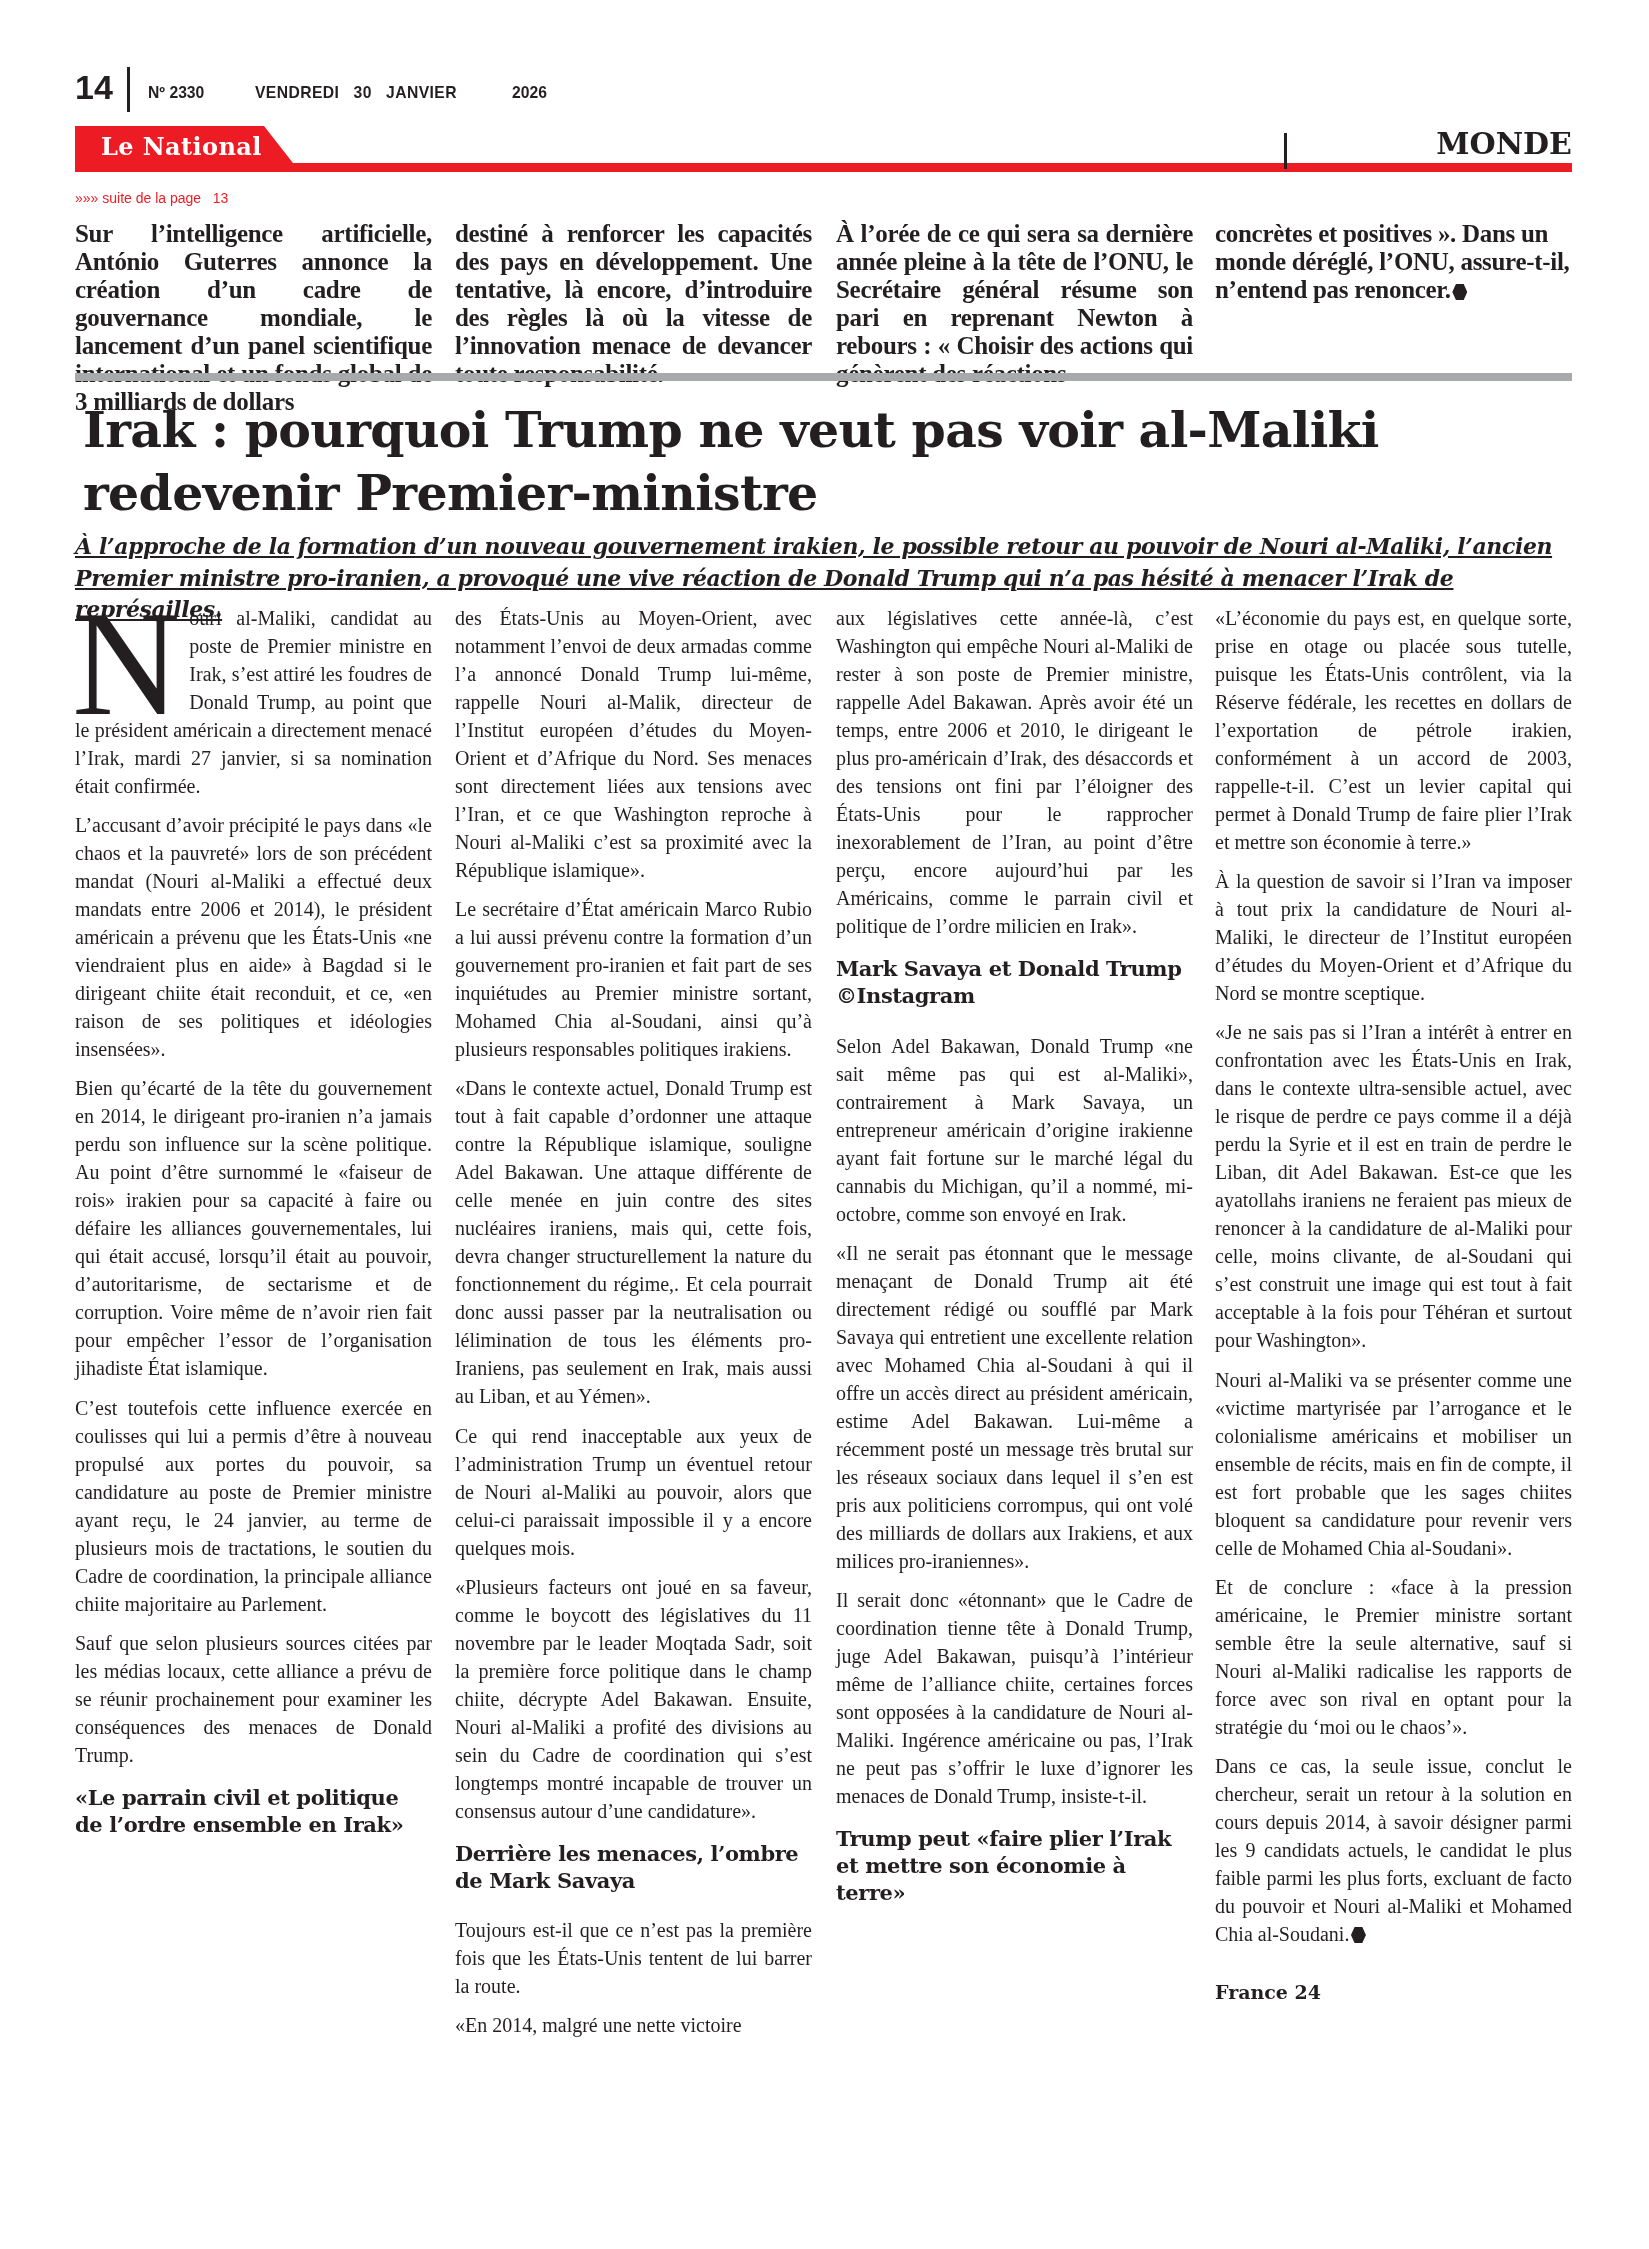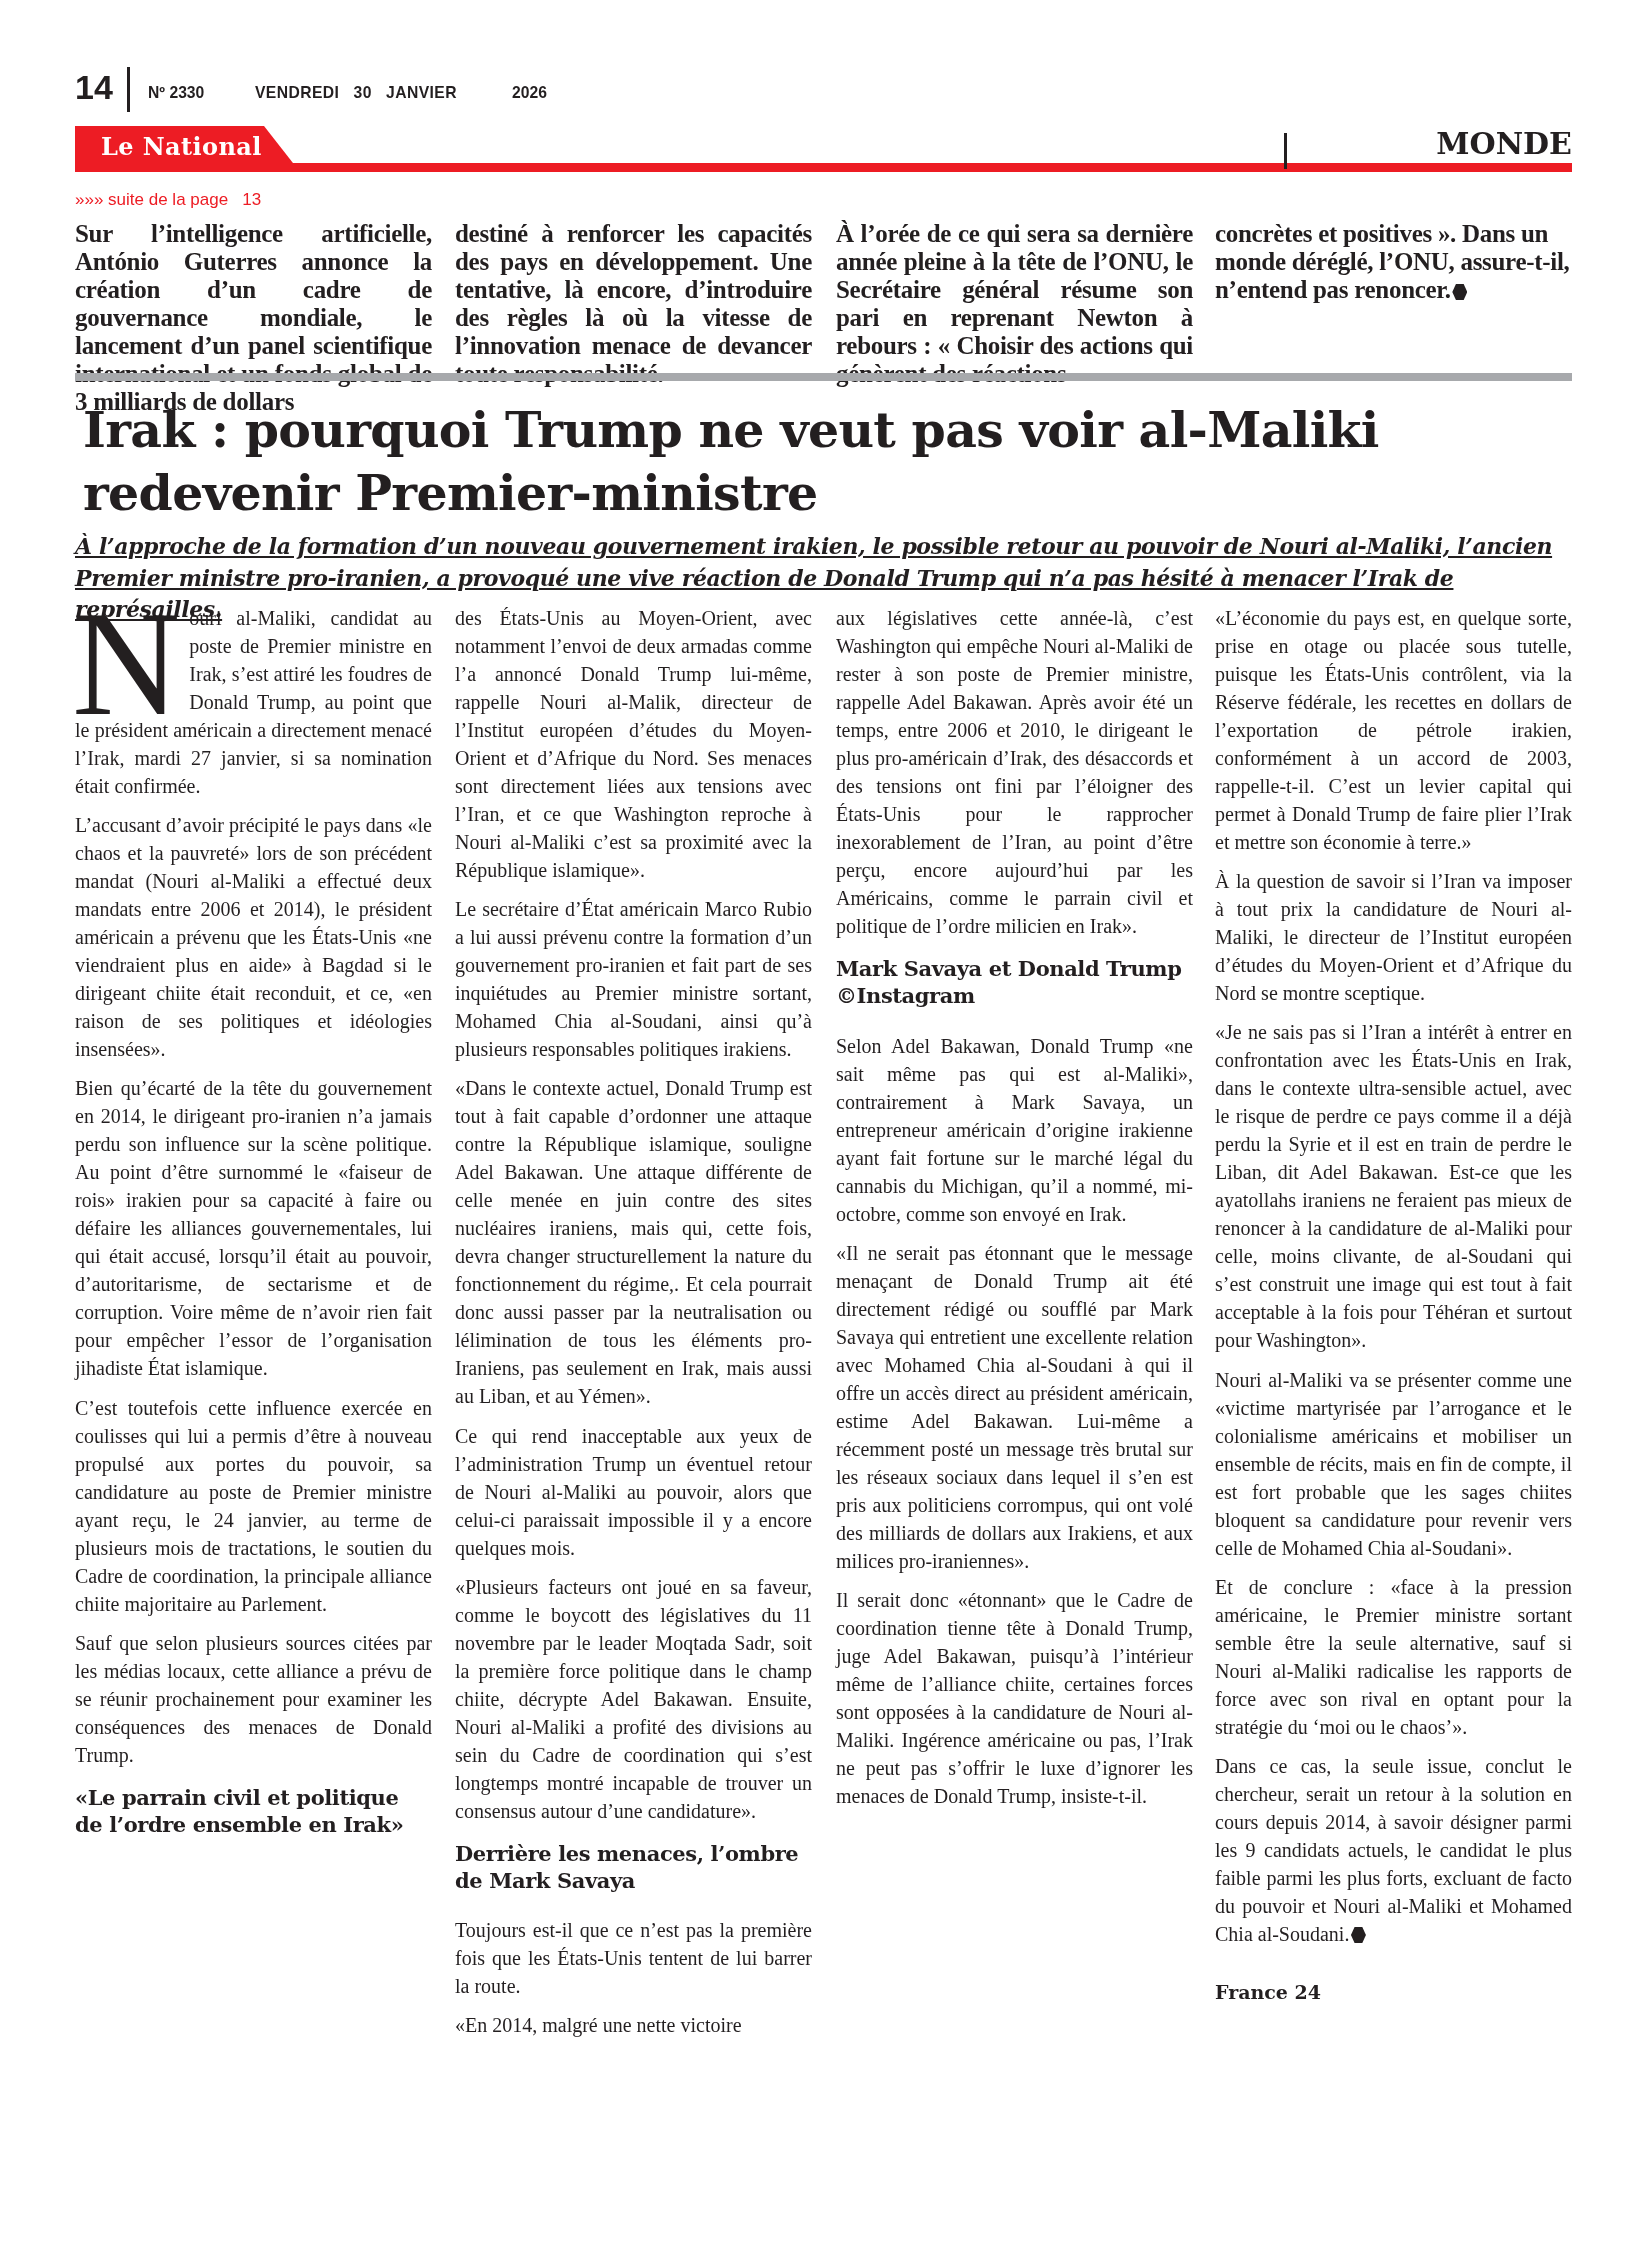--- a/index.html
+++ b/index.html
@@ -9,21 +9,21 @@
   #pagenum { left:75px; top:69px; font-family:"Liberation Sans","DejaVu Sans",sans-serif; font-weight:bold; font-size:34px; line-height:37px; color:#231f20; }
   #pagebar { left:127px; top:67px; width:3px; height:45px; background:#231f20; }
   #issue { left:148px; top:84px; font-family:"Liberation Sans","DejaVu Sans",sans-serif; font-weight:bold; font-size:15.7px; color:#231f20; }
   #dayname { left:255px; top:84px; font-family:"Liberation Sans","DejaVu Sans",sans-serif; font-weight:bold; font-size:15.7px; color:#231f20; letter-spacing:0.4px; }
   #year { left:512px; top:84px; font-family:"Liberation Sans","DejaVu Sans",sans-serif; font-weight:bold; font-size:15.7px; color:#231f20; }
   #redline { left:75px; top:163px; width:1497px; height:9px; background:#ed1c24; }
   #redtab { left:75px; top:126px; width:225px; height:46px; background:#ed1c24; clip-path:polygon(0 0, 84% 0, 100% 100%, 0 100%); }
   #brand { left:101px; top:132px; font-family:"DejaVu Serif","Liberation Serif",serif; font-weight:bold; font-size:24px; color:#ffffff; letter-spacing:0.4px; }
   #sectionbar { left:1284px; top:133px; width:3px; height:36px; background:#231f20; }
   #section { left:1425px; top:126px; width:147px; text-align:right; font-family:"DejaVu Serif","Liberation Serif",serif; font-weight:bold; font-size:30px; line-height:36px; color:#231f20; }
-  #suite { left:75px; top:190px; font-family:"Liberation Sans","DejaVu Sans",sans-serif; font-size:17px; color:#ed1c24; }
+  #suite { left:75px; top:190px; font-family:"Liberation Sans","DejaVu Sans",sans-serif; font-size:14px; color:#ed1c24; }
   
   .topcol { position:absolute; top:220px; width:357px; font-size:25px; line-height:28px; text-align:justify; font-family:"Liberation Serif","DejaVu Serif",serif; letter-spacing:-0.3px;font-weight:bold; }
   #grayrule { left:75px; top:373px; width:1497px; height:8.2px; background:#a7a9ac; }
   
   #headline { left:75px; top:391px; width:1500px; font-family:"DejaVu Serif","Liberation Serif",serif; font-weight:bold; font-size:49px; line-height:63px; color:#231f20; letter-spacing:-0.7px; }
   #lede { left:75px; top:531px; width:1500px; font-family:"DejaVu Serif","Liberation Serif",serif; font-weight:bold; font-style:italic; font-size:22px; line-height:31.5px; color:#231f20; letter-spacing:-0.4px;text-decoration:underline; }
   
   .col { position:absolute; top:604px; width:357px; font-size:20px; line-height:28px; text-align:justify; font-family:"Liberation Serif","DejaVu Serif",serif; }
   .col p { margin:0 0 11.2px 0; }
   .col h3 { margin:15px 0 22.5px 0; font-family:"DejaVu Serif","Liberation Serif",serif; font-weight:bold; font-size:21px; line-height:27px; text-align:left; letter-spacing:-0.4px; }
@@ -77,20 +77,21 @@
   <p>Toujours est-il que ce n’est pas la première fois que les États-Unis tentent de lui barrer la route.</p>
   <p>«En 2014, malgré une nette victoire</p>
 </div>
 
 <div class="col" style="left:836px;">
   <p>aux législatives cette année-là, c’est Washington qui empêche Nouri al-Maliki de rester à son poste de Premier ministre, rappelle Adel Bakawan. Après avoir été un temps, entre 2006 et 2010, le dirigeant le plus pro-américain d’Irak, des désaccords et des tensions ont fini par l’éloigner des États-Unis pour le rapprocher inexorablement de l’Iran, au point d’être perçu, encore aujourd’hui par les Américains, comme le parrain civil et politique de l’ordre milicien en Irak».</p>
   <h3>Mark Savaya et Donald Trump ©Instagram</h3>
   <p>Selon Adel Bakawan, Donald Trump «ne sait même pas qui est al-Maliki», contrairement à Mark Savaya, un entrepreneur américain d’origine irakienne ayant fait fortune sur le marché légal du cannabis du Michigan, qu’il a nommé, mi-octobre, comme son envoyé en Irak.</p>
   <p>«Il ne serait pas étonnant que le message menaçant de Donald Trump ait été directement rédigé ou soufflé par Mark Savaya qui entretient une excellente relation avec Mohamed Chia al-Soudani à qui il offre un accès direct au président américain, estime Adel Bakawan. Lui-même a récemment posté un message très brutal sur les réseaux sociaux dans lequel il s’en est pris aux politiciens corrompus, qui ont volé des milliards de dollars aux Irakiens, et aux milices pro-iraniennes».</p>
   <p>Il serait donc «étonnant» que le Cadre de coordination tienne tête à Donald Trump, juge Adel Bakawan, puisqu’à l’intérieur même de l’alliance chiite, certaines forces sont opposées à la candidature de Nouri al-Maliki. Ingérence américaine ou pas, l’Irak ne peut pas s’offrir le luxe d’ignorer les menaces de Donald Trump, insiste-t-il.</p>
+  <h3>Trump peut «faire plier l’Irak et mettre son économie à terre»</h3>
 </div>
 
 <div class="col" style="left:1215px;">
   <p>«L’économie du pays est, en quelque sorte, prise en otage ou placée sous tutelle, puisque les États-Unis contrôlent, via la Réserve fédérale, les recettes en dollars de l’exportation de pétrole irakien, conformément à un accord de 2003, rappelle-t-il. C’est un levier capital qui permet à Donald Trump de faire plier l’Irak et mettre son économie à terre.»</p>
   <p>À la question de savoir si l’Iran va imposer à tout prix la candidature de Nouri al-Maliki, le directeur de l’Institut européen d’études du Moyen-Orient et d’Afrique du Nord se montre sceptique.</p>
   <p>«Je ne sais pas si l’Iran a intérêt à entrer en confrontation avec les États-Unis en Irak, dans le contexte ultra-sensible actuel, avec le risque de perdre ce pays comme il a déjà perdu la Syrie et il est en train de perdre le Liban, dit Adel Bakawan. Est-ce que les ayatollahs iraniens ne feraient pas mieux de renoncer à la candidature de al-Maliki pour celle, moins clivante, de al-Soudani qui s’est construit une image qui est tout à fait acceptable à la fois pour Téhéran et surtout pour Washington».</p>
   <p>Nouri al-Maliki va se présenter comme une «victime martyrisée par l’arrogance et le colonialisme américains et mobiliser un ensemble de récits, mais en fin de compte, il est fort probable que les sages chiites bloquent sa candidature pour revenir vers celle de Mohamed Chia al-Soudani».</p>
   <p>Et de conclure : «face à la pression américaine, le Premier ministre sortant semble être la seule alternative, sauf si Nouri al-Maliki radicalise les rapports de force avec son rival en optant pour la stratégie du ‘moi ou le chaos’».</p>
   <p><span>Dans ce cas, la seule issue, conclut le chercheur, serait un retour à la solution en cours depuis 2014, à savoir désigner parmi les 9 candidats actuels, le candidat le plus faible parmi les plus forts, excluant de facto du pouvoir et Nouri al-Maliki et Mohamed Chia al-Soudani.</span><span class="endmark"></span></p>
   <div class="source">France 24</div>

